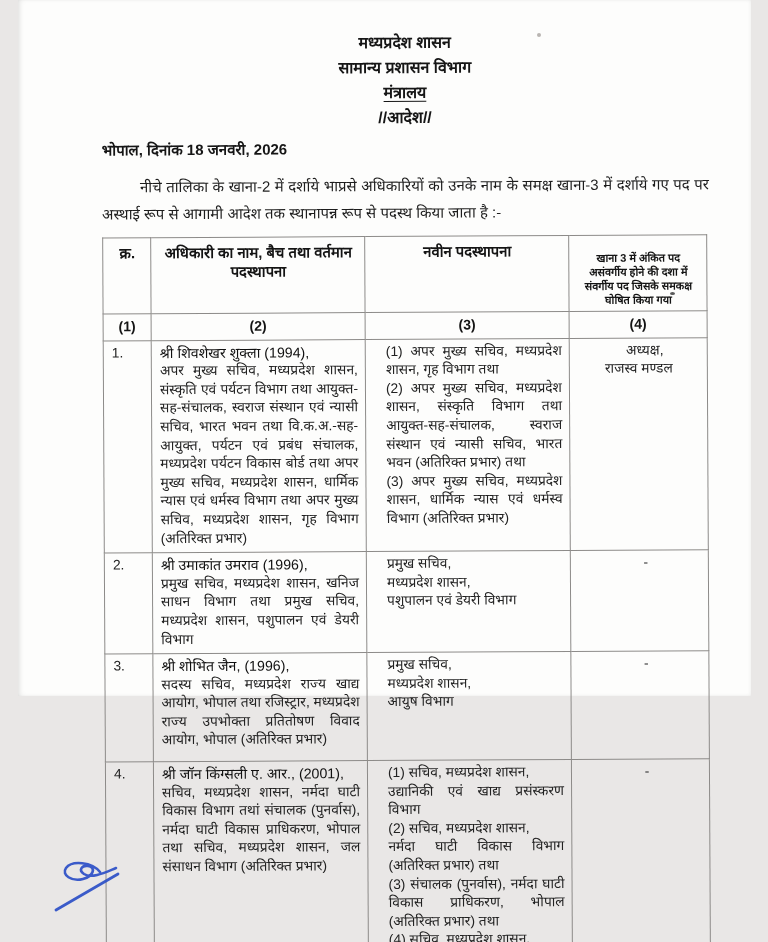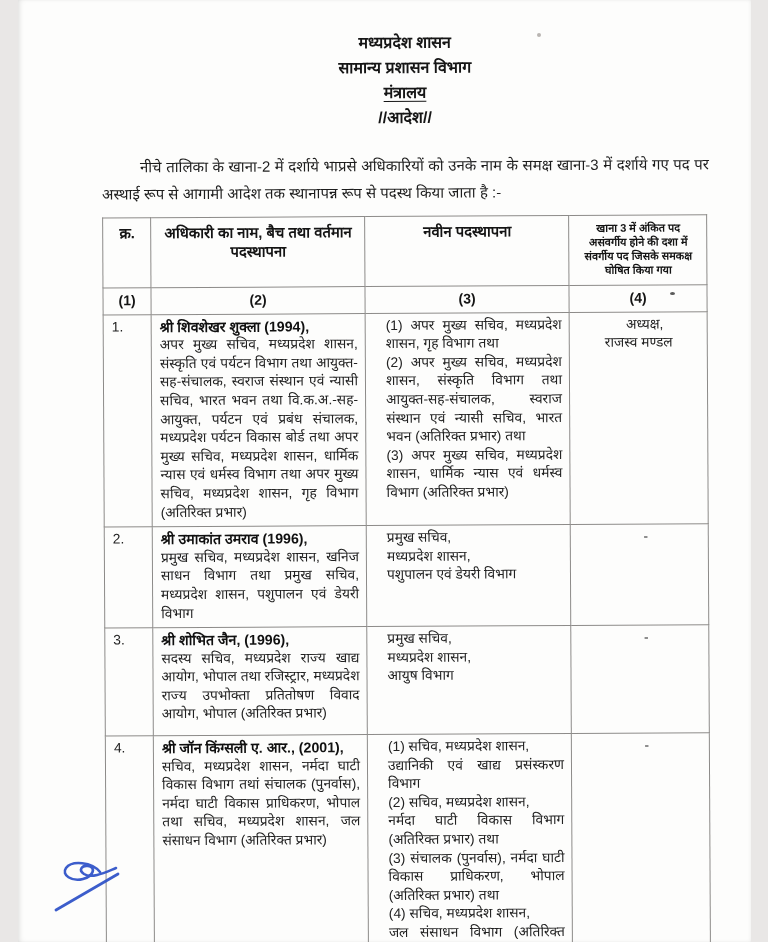--- a/index.html
+++ b/index.html
@@ -4,21 +4,21 @@
 <style>
   html,body{margin:0;padding:0;}
   body{
     width:768px;height:942px;
     background:#e9e7e6;
     position:relative;overflow:hidden;
     font-family:"Liberation Sans",sans-serif;
     color:#232323;
   }
   .page{
-    position:absolute;left:18px;top:0;width:733px;height:942px;
+    position:absolute;left:18px;top:0;width:733px;height:696px;
     background:#fdfdfc;
     box-shadow:inset 3px 0 6px -3px rgba(0,0,0,.18), inset -2px 0 5px -3px rgba(0,0,0,.10);
   }
   .content{
     position:relative;
     padding:30px 41px 0 85px;
     transform:rotate(-0.3deg);
     transform-origin:50% 40%;
   }
   .title-block{text-align:center;font-weight:bold;font-size:16px;line-height:25px;color:#161616;}
@@ -32,45 +32,46 @@
   }
   table.order td{
     border:1px solid #8d8b89;
     vertical-align:top;
     padding:3px 7px 4px 8px;
     font-size:13.8px;line-height:18.6px;
     color:#222;
   }
   tr.hdr td{font-weight:bold;text-align:center;font-size:14.8px;line-height:19px;
     padding-top:6px;color:#141414;}
-  tr.hdr td.small-hdr{font-size:11px;line-height:14px;padding-top:5px;margin-left:29px;}
+  tr.hdr td.small-hdr{font-size:11px;line-height:14px;padding-top:15px;margin-left:29px;}
   tr.nums td{font-weight:bold;text-align:center;font-size:14px;padding:3px 0 4px;color:#141414;}
   td.sno{padding-left:12px;font-size:13.8px;}
   td.equiv{text-align:center;}
-  .name{font-weight:bold;font-size:14.2px;color:#101010;}
+  .name{font-weight:normal;font-size:14.2px;color:#101010;}
   .just{text-align:justify;display:block;}
   .pre{white-space:pre-line;margin-left:12px;}
   .sig{position:absolute;left:20px;top:858px;}
   .speck1{position:absolute;left:519px;top:33px;width:4px;height:4px;border-radius:50%;background:#b9b5b2;}
   .speck2{position:absolute;left:652px;top:292px;width:5px;height:3px;border-radius:50%;background:#5a5a5a;}
 </style>
 </head>
 <body>
 
 <div class="page">
   <div class="content">
 
     <div class="title-block">
       <div>मध्यप्रदेश शासन</div>
       <div>सामान्य प्रशासन विभाग</div>
       <div><span class="title-underline">मंत्रालय</span></div>
       <div>//आदेश//</div>
     </div>
 
     <div class="ref-line">
+      <span>भोपाल, दिनांक 18 जनवरी, 2026</span>
     </div>
 
     <div class="intro">नीचे तालिका के खाना-2 में दर्शाये भाप्रसे अधिकारियों को उनके नाम के समक्ष खाना-3 में दर्शाये गए पद पर अस्थाई रूप से आगामी आदेश तक स्थानापन्न रूप से पदस्थ किया जाता है :-</div>
 
     <table class="order">
       <colgroup>
           <col style="width:48px">
           <col style="width:214px">
           <col style="width:204px">
           <col style="width:138px">

